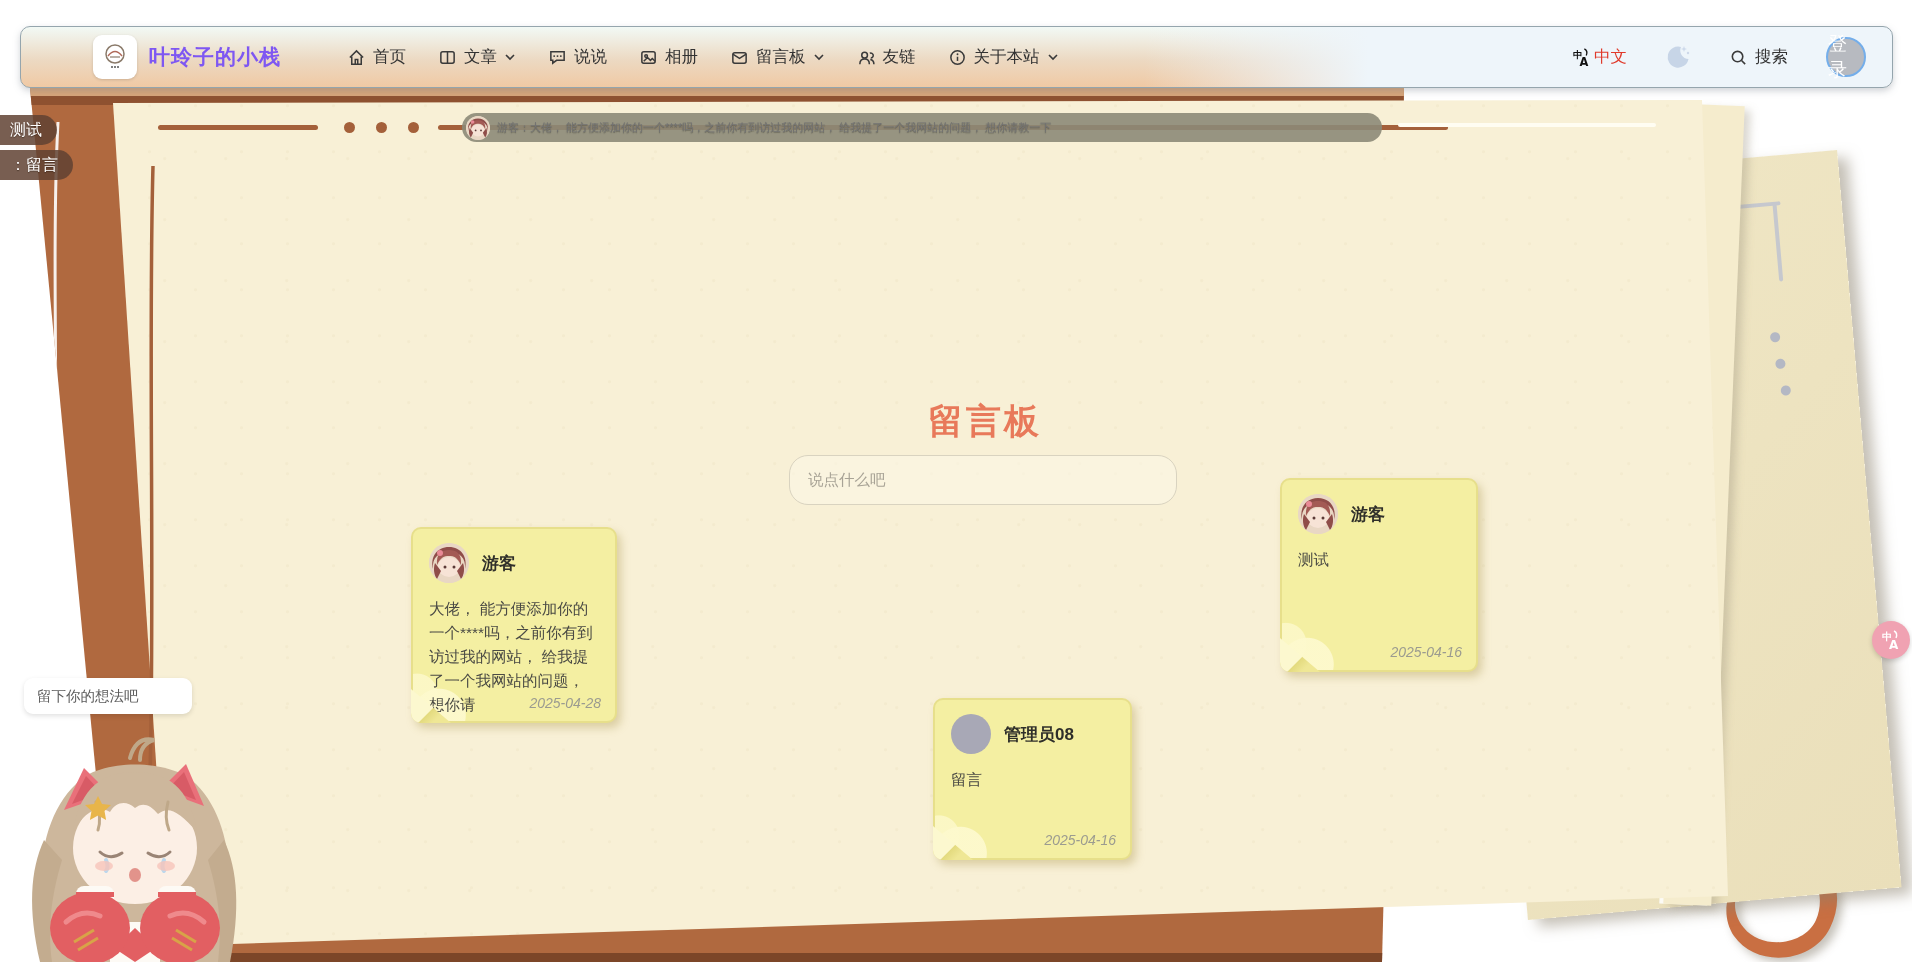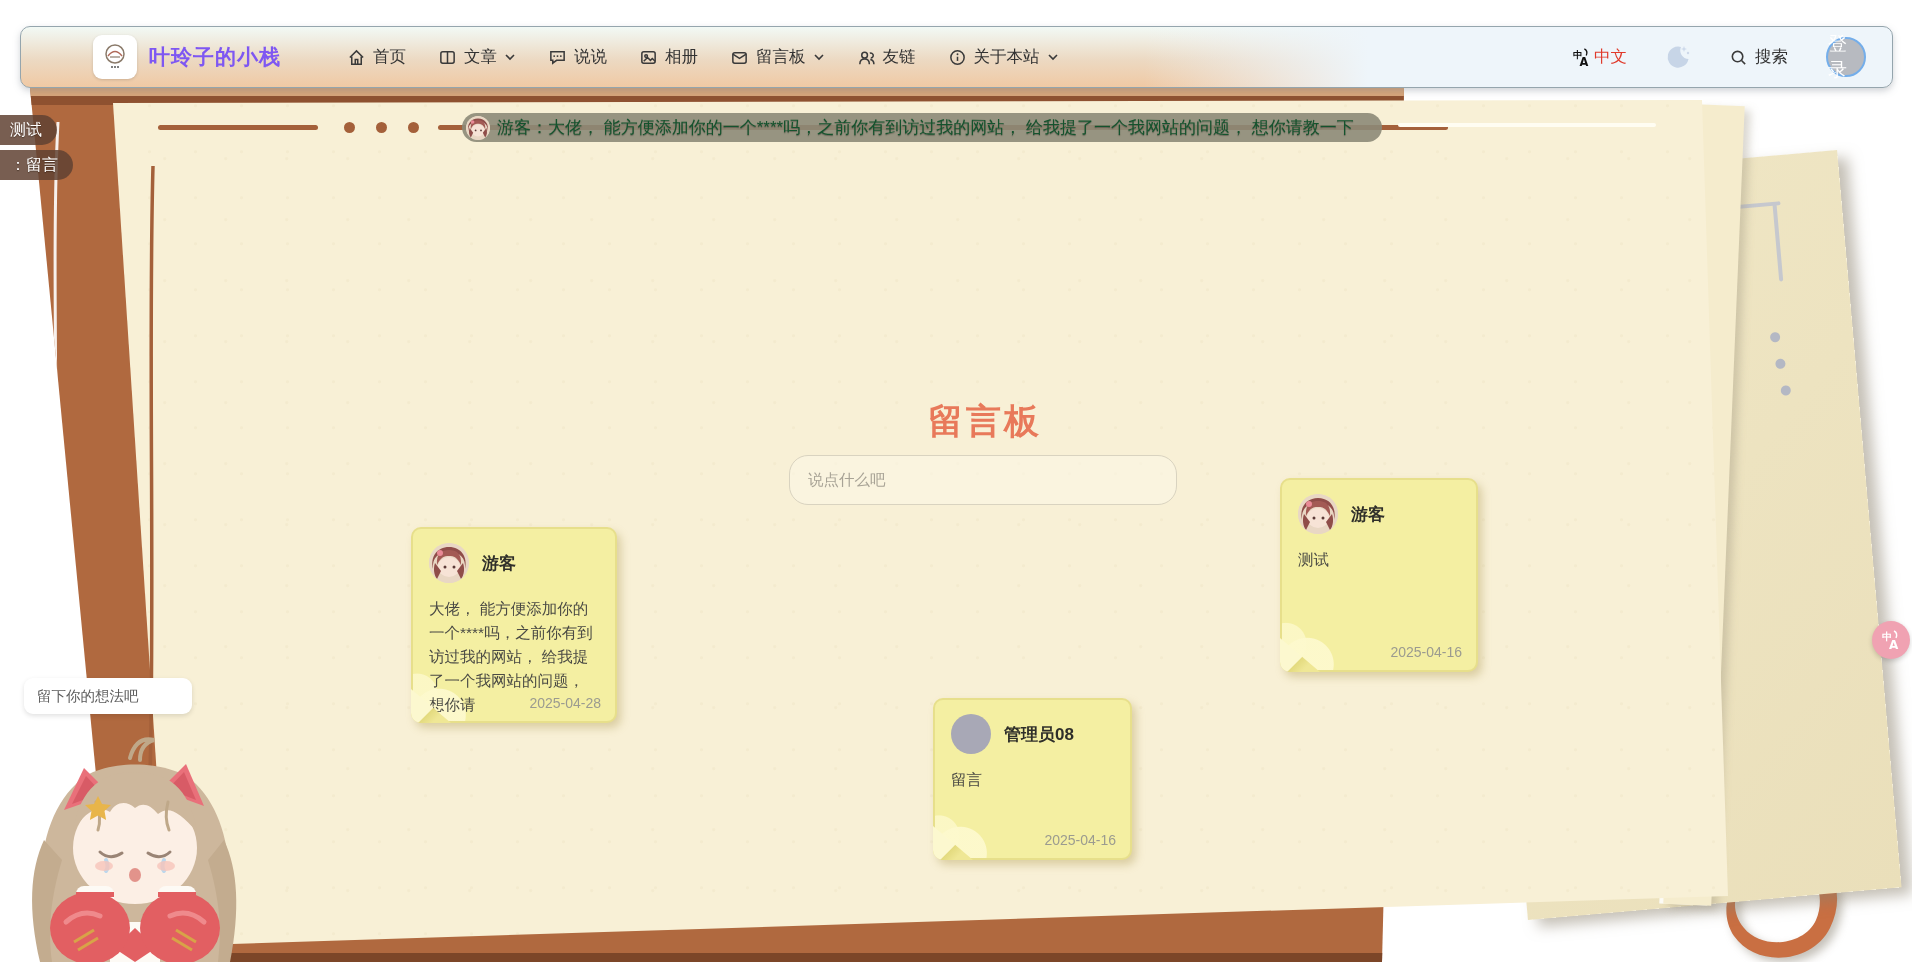--- a/index.html
+++ b/index.html
@@ -87,21 +87,21 @@
     cursor:pointer; letter-spacing:1px;
   }
 
   
   .marquee {
     left:462px; top:113px; width:920px; height:29px;
     background:rgba(140,138,120,.9); border-radius:15px;
     display:flex; align-items:center; gap:7px; padding:0 12px 0 4px;
     z-index:6; overflow:hidden;
   }
-  .marquee-text { color:#14532d; font-size:17px; white-space:nowrap; text-shadow:0 1px 1px rgba(70,70,60,.6); }
+  .marquee-text { color:#737373; font-size:11px; white-space:nowrap; text-shadow:0 1px 1px rgba(70,70,60,.6); }
   .mini-avatar { width:24px; height:24px; border-radius:50%; overflow:hidden; flex:none; background:#e8d9c8; }
 
   
   .toast {
     left:0; background:rgba(96,66,50,.85); color:#fff; font-size:16px;
     border-radius:0 17px 17px 0; height:30px; display:flex; align-items:center;
     padding:0 15px 0 10px; z-index:9; white-space:nowrap;
     text-shadow:0 1px 1px rgba(40,25,15,.5);
   }
 
@@ -134,21 +134,21 @@
     position:absolute; left:-2px; bottom:-2px; width:40px; height:34px;
     background:linear-gradient(135deg, #fcf8cf 55%, #e3da7e 56%, #efe795 75%);
     border-radius:0 0 0 10px;
     clip-path:polygon(0 0, 100% 100%, 0 100%);
   }
   .note-head { display:flex; align-items:center; gap:13px; }
   .note-avatar { width:40px; height:40px; border-radius:50%; overflow:hidden; background:#e8d9c8; flex:none; }
   .note-avatar.gray { background:#a8a8b6; }
   .note-name { font-size:17px; font-weight:bold; color:#2f2f2a; }
   .note-text { margin-top:14px; font-size:15.5px; line-height:24px; color:#4a4a44; overflow:hidden; }
-  .note-date { position:absolute; right:14px; bottom:10px; font-size:14px; color:#9b9b90; }
+  .note-date { position:absolute; right:14px; bottom:10px; font-size:14px; color:#9b9b90;font-style:italic; }
   .note1 { left:411px; top:527px; width:206px; height:196px; }
   .note1 .note-text { max-height:120px; }
   .note2 { left:1280px; top:478px; width:198px; height:194px; }
   .note3 { left:933px; top:698px; width:199px; height:162px; }
 
   
   .mascot-bubble {
     left:24px; top:678px; width:168px; height:36px;
     background:#fff; border-radius:9px; box-shadow:0 2px 5px rgba(0,0,0,.12);
     display:flex; align-items:center; padding:0 13px;

